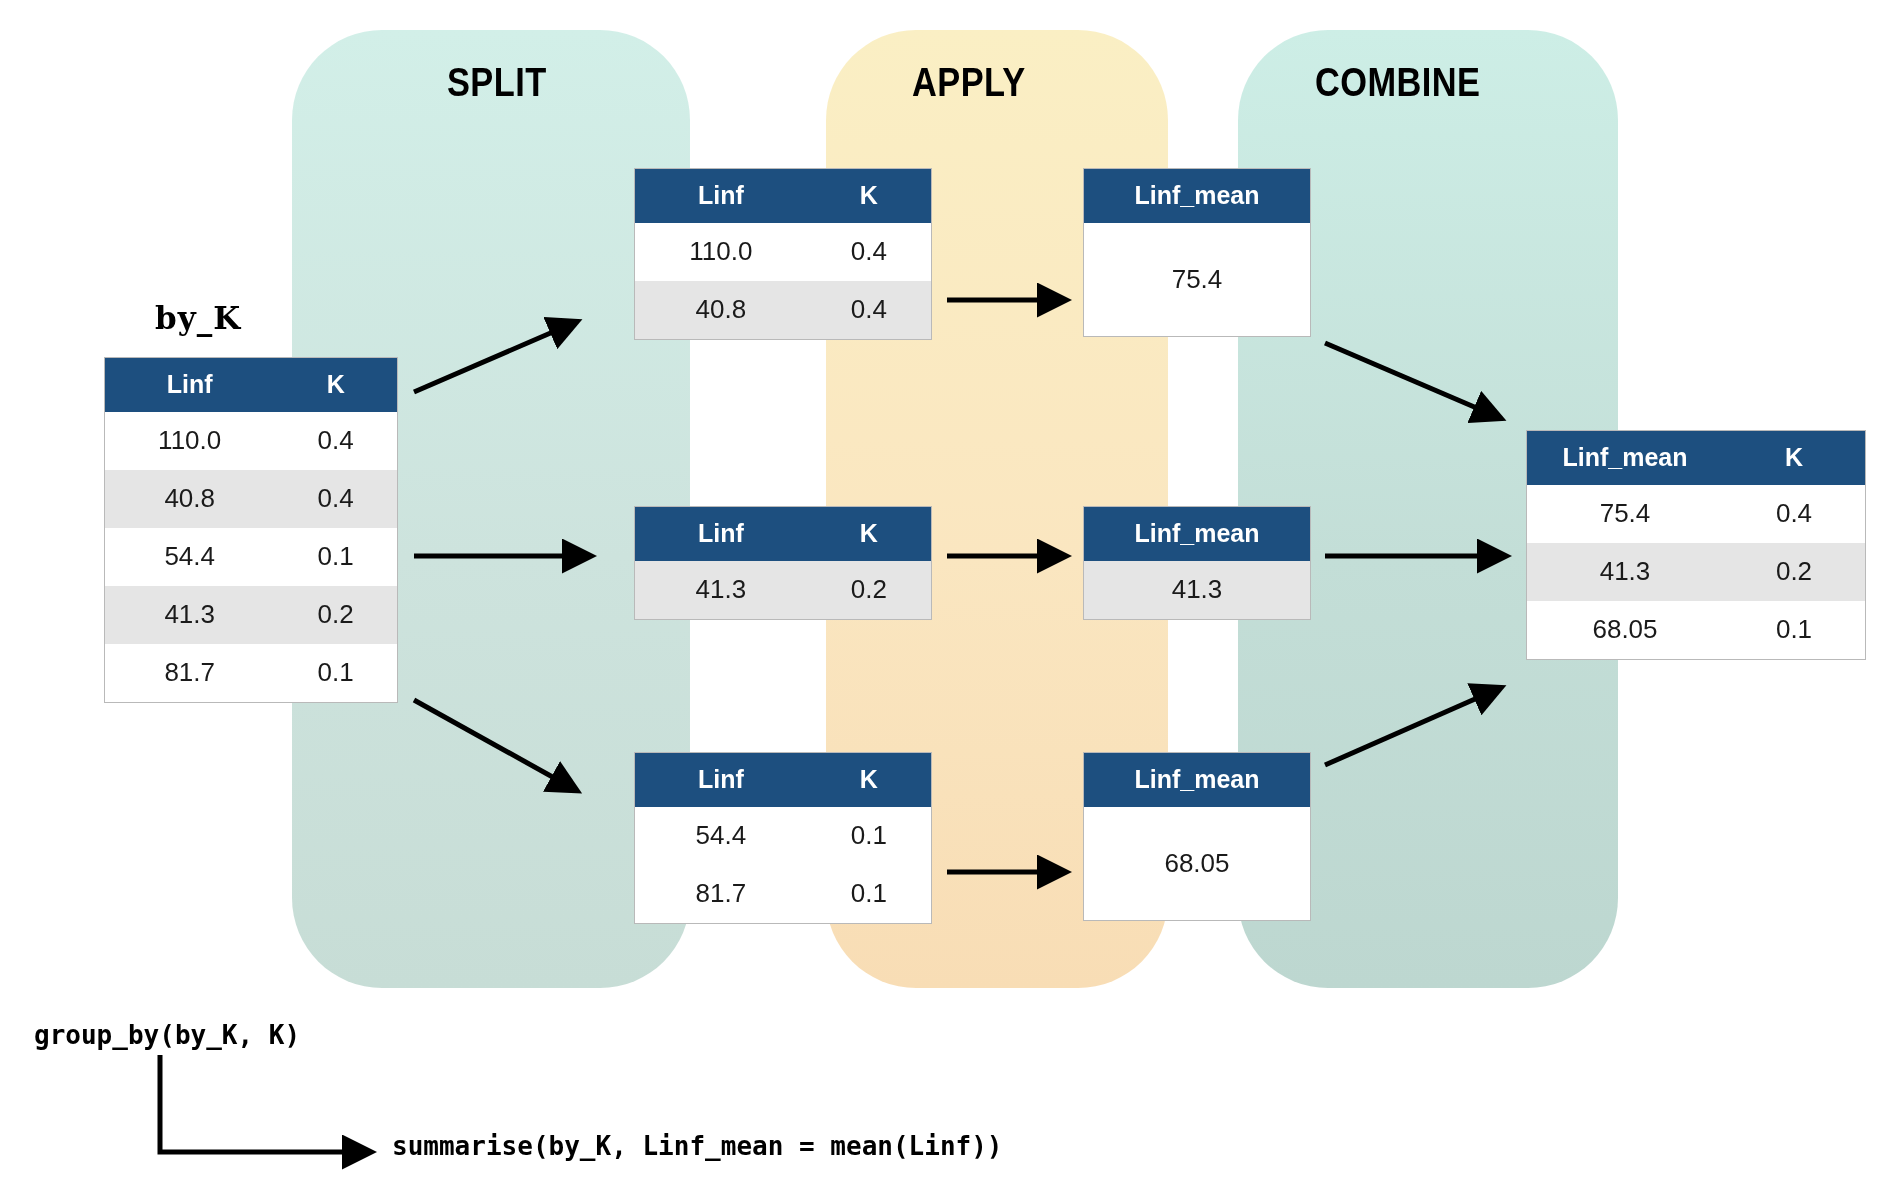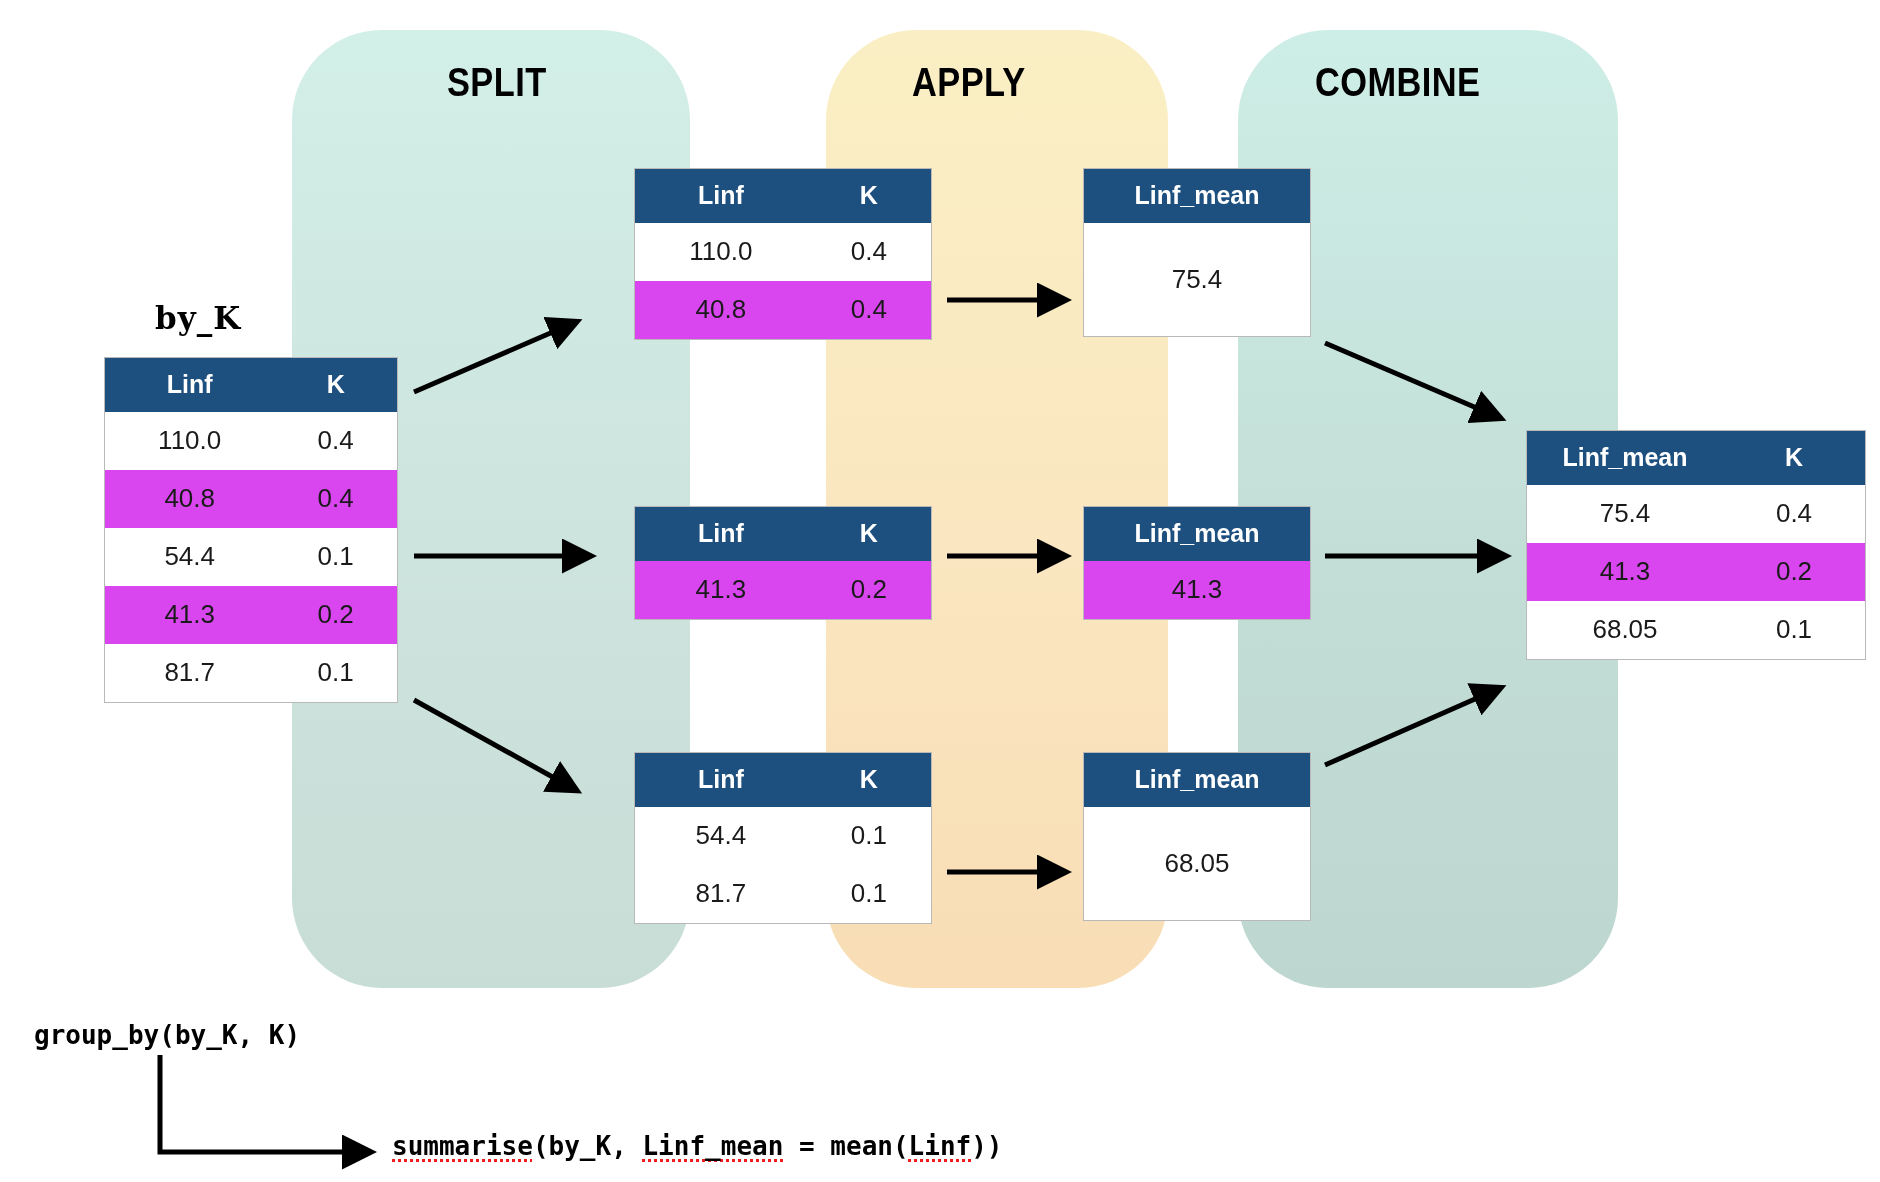--- a/index.html
+++ b/index.html
@@ -23,21 +23,21 @@
   #label-combine {left:1315px;top:60px;}
 
   
   .tbl{position:absolute;z-index:5;background:#fff;border:1px solid #b9b9b9;
        border-collapse:collapse;box-sizing:border-box;}
   .tbl table{border-collapse:collapse;width:100%;table-layout:fixed;}
   .tbl th{background:#1d4f7f;color:#fff;font-weight:bold;font-size:25px;
           text-align:center;padding:12px 0 13px 0;border:none;}
   .tbl td{font-size:26px;color:#1a1a1a;text-align:center;
           padding:13px 0 14px 0;border:none;background:#fff;}
-  .tbl tr.alt td{background:#d946ef;}
+  .tbl tr.alt td{background:#e5e5e5;}
   .tbl td.wide,.tbl th.wide{width:58%;}
 
   .tbl-caption{position:absolute;z-index:6;font-family:"DejaVu Serif",serif;
                font-weight:bold;font-size:31px;color:#000;letter-spacing:1px;}
 
   
   #tbl-source   {left:104px; top:357px; width:294px;}
   #cap-source   {left:155px; top:300px;}
 
   #tbl-g1 {left:634px; top:168px; width:298px;}
@@ -55,21 +55,21 @@
 
   
   #arrows{position:absolute;left:0;top:0;width:1880px;height:1182px;z-index:7;
           pointer-events:none;}
 
   
   .code{position:absolute;z-index:8;font-family:"DejaVu Sans Mono","Liberation Mono",monospace;
         font-weight:bold;font-size:26px;color:#000;white-space:pre;letter-spacing:0px;}
   #code-groupby  {left:34px;  top:1020px;}
   #code-summarise{left:392px; top:1131px;}
-  .sp{ text-decoration:underline; text-decoration-color:#f01c1c;
+  .sp{ text-decoration-color:#f01c1c;
        text-decoration-style:dotted; text-decoration-thickness:3px;
        text-underline-offset:4px;margin-top:8px;}
 </style>
 </head>
 <body>
 
 <div class="stage" id="stage-split"></div>
 <div class="stage" id="stage-apply"></div>
 <div class="stage" id="stage-combine"></div>
 

